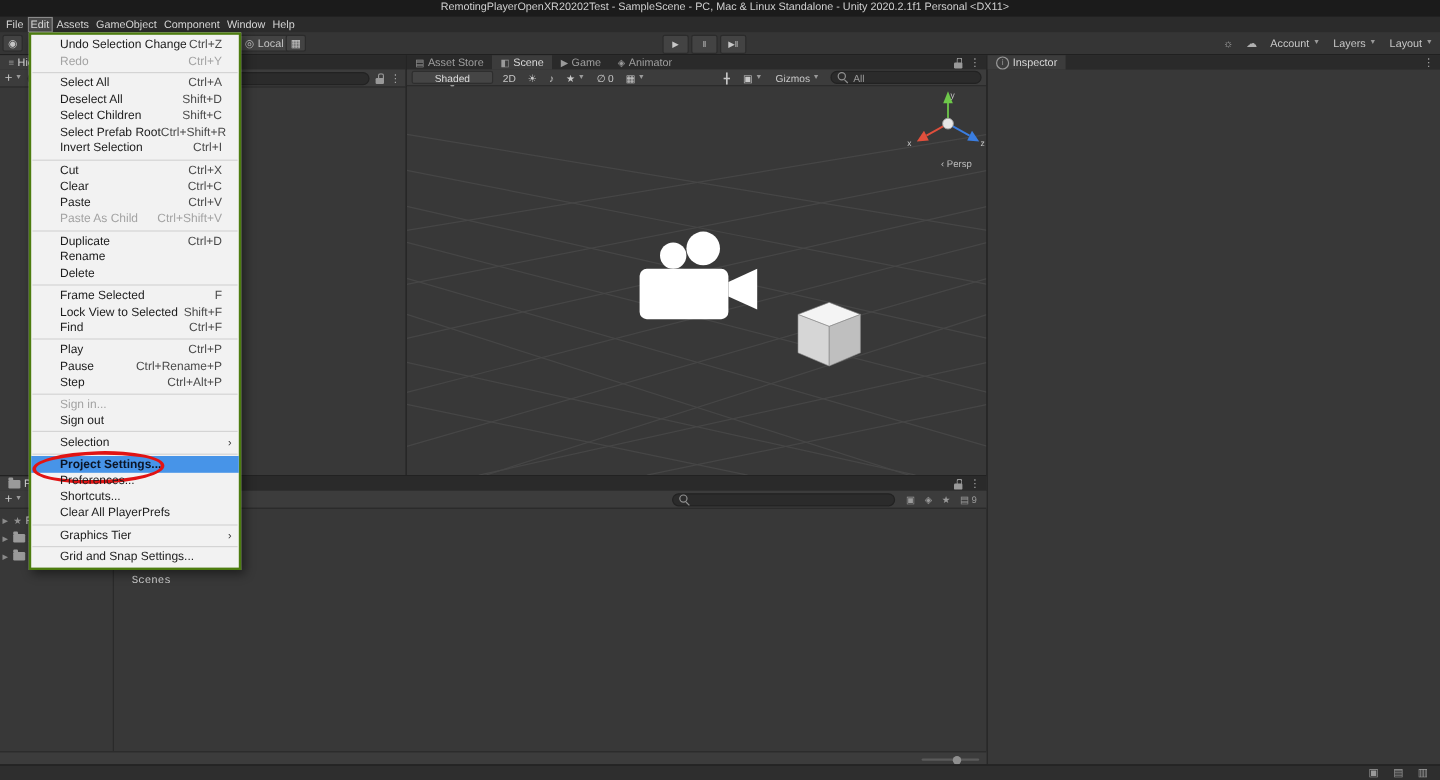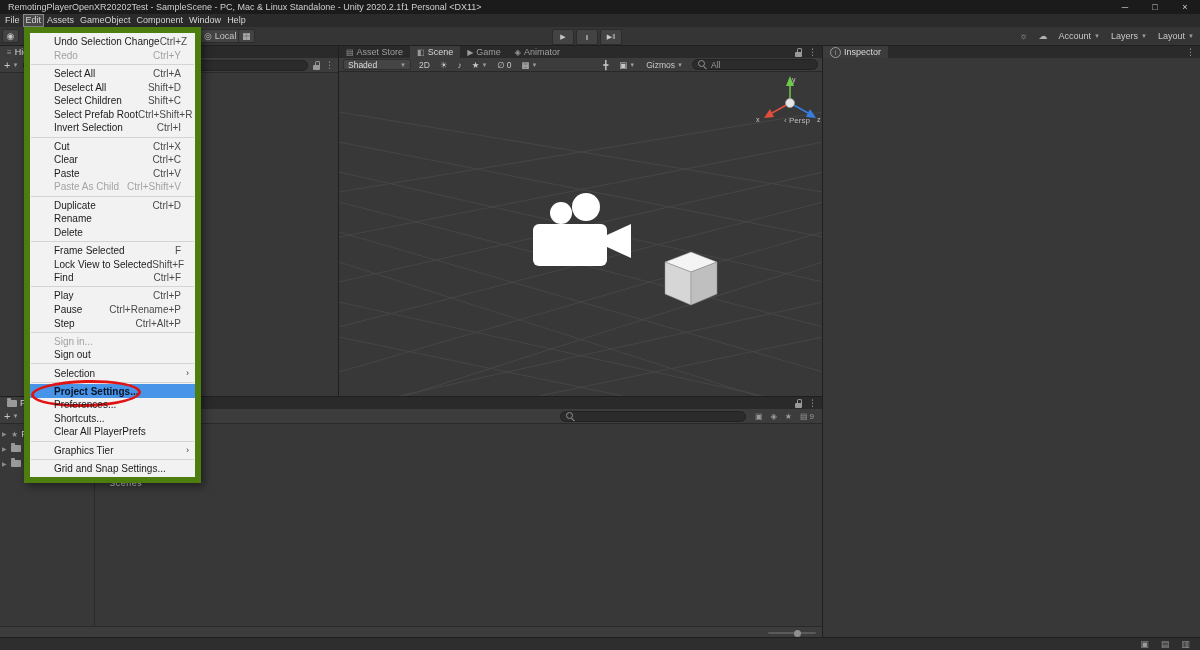--- a/index.html
+++ b/index.html
@@ -1,21 +1,21 @@
 <!DOCTYPE html>
 <html style="--menu-highlight: #4794e8; --annotation-red: #e11414;"><head>
 <meta charset="utf-8">
 <style>
   html,body{margin:0;padding:0;background:#222;}
   #app{position:relative;width:1200px;height:650px;background:#383838;font-family:"Liberation Sans",sans-serif;overflow:hidden;
        -webkit-font-smoothing:antialiased;color:#d4d4d4;}
   :root{--menu-highlight:#4794e8;--annotation-red:#e11414;}
 
   
-  .titlebar{position:absolute;left:0;top:0;width:1200px;height:14px;background:#1b1b1b;display:flex;align-items:center;}
+  .titlebar{position:absolute;left:0;top:0;width:1200px;height:14px;background:#1b1b1b;display:flex;align-items:center;flex-direction:column;}
   .titlebar .title{padding-left:8px;font-size:9px;color:#cfcfcf;white-space:nowrap;}
   .win-controls{margin-left:auto;display:flex;height:100%;}
   .win-btn{width:30px;text-align:center;font-size:9px;line-height:14px;color:#cfcfcf;}
 
   
   .menubar{position:absolute;left:0;top:14px;width:1200px;height:13px;background:#2b2b2b;display:flex;align-items:stretch;
            font-size:9px;color:#d6d6d6;padding-left:2px;}
   .menubar .mb-item{padding:0 3px;line-height:13px;}
   .menubar .mb-item.active{background:#4a4a4a;box-shadow:inset 0 0 0 1px #8a8a8a;}
 
@@ -55,25 +55,25 @@
   .folder-ic::before{content:"";position:absolute;top:-2px;left:0;width:4px;height:2px;background:#9a9a9a;border-radius:1px 1px 0 0;}
 
   
   .hierarchy{position:absolute;left:0;top:46px;width:338px;height:350px;background:#383838;}
   .h-search{flex:1;}
 
   
   .scene-panel{position:absolute;left:338px;top:46px;width:484px;height:350px;background:#383838;border-left:1px solid #1f1f1f;box-sizing:border-box;}
   .scene-toolbar{height:14px;background:#3c3c3c;border-bottom:1px solid #282828;display:flex;align-items:center;gap:6px;padding:0 4px;box-sizing:border-box;font-size:8.5px;}
   .dd{display:flex;align-items:center;background:#454545;border:1px solid #2e2e2e;border-radius:2px;padding:0 4px;height:11px;color:#ddd;box-sizing:border-box;}
-  .dd.shaded{width:68px;justify-content:space-between;}
+  .dd.shaded{width:68px;justify-content:space-between;flex-direction:column;}
   .sbtn{display:flex;align-items:center;gap:2px;color:#c8c8c8;height:11px;padding:0 2px;}
   .st-right{margin-left:auto;display:flex;align-items:center;gap:7px;}
   .scene-canvas{position:absolute;left:0;top:26px;width:484px;height:324px;background:#383838;overflow:hidden;}
-  .persp{position:absolute;left:430px;top:44px;width:56px;text-align:center;font-size:8px;color:#bdbdbd;}
+  .persp{position:absolute;left:430px;top:60px;width:56px;text-align:center;font-size:8px;color:#bdbdbd;}
 
   
   .inspector{position:absolute;left:822px;top:46px;width:378px;height:591px;background:#383838;border-left:1px solid #1f1f1f;box-sizing:border-box;}
   .info-badge{width:9px;height:9px;border-radius:50%;border:1px solid #9a9a9a;font-size:7px;line-height:9px;text-align:center;color:#9a9a9a;flex:none;}
 
   
   .project{position:absolute;left:0;top:396px;width:822px;height:241px;background:#383838;border-top:1px solid #1f1f1f;box-sizing:border-box;}
   .p-search{width:186px;margin-left:auto;}
   .p-icons{display:flex;align-items:center;gap:8px;padding:0 4px;color:#9a9a9a;font-size:8px;}
   .pkg-count{display:flex;align-items:center;gap:2px;font-size:8px;color:#9a9a9a;}
@@ -89,21 +89,21 @@
   .grid-item-label{position:absolute;left:8px;top:55px;width:46px;text-align:center;font-size:9px;color:#cfcfcf;font-family:Liberation Mono, monospace;}
   .project-bottom{position:absolute;left:0;right:0;bottom:0;height:11px;background:#3c3c3c;border-top:1px solid #2a2a2a;box-sizing:border-box;}
   .scale-slider{position:absolute;right:6px;top:5px;width:48px;height:2px;background:#5a5a5a;border-radius:1px;}
   .slider-knob{position:absolute;left:26px;top:-2.5px;width:7px;height:7px;border-radius:50%;background:#8f8f8f;}
 
   
   .statusbar{position:absolute;left:0;top:637px;width:1200px;height:13px;background:#2e2e2e;border-top:1px solid #1f1f1f;display:flex;align-items:center;box-sizing:border-box;}
   .status-icons{margin-left:auto;display:flex;gap:12px;padding-right:10px;color:#9a9a9a;font-size:9px;}
 
   
-  .edit-menu{position:absolute;left:24px;top:27px;width:177px;background:#f2f2f2;border:6px solid #4d7c0f;
+  .edit-menu{position:absolute;left:24px;top:27px;width:177px;background:#f2f2f2;border:2px solid #4d7c0f;
              box-shadow:3px 3px 8px rgba(0,0,0,.45);padding:2px 0;z-index:50;font-size:10px;color:#1b1b1b;box-sizing:border-box;}
   .mi{position:relative;height:13.6px;display:flex;align-items:center;padding:0 6px 0 24px;}
   .mi-label{white-space:nowrap;}
   .mi-shortcut{margin-left:auto;color:#4a4a4a;padding-right:2px;}
   .mi-arrow{width:6px;text-align:right;color:#333;font-size:9px;}
   .mi.submenu .mi-arrow::before{content:"›";}
   .mi.disabled .mi-label,.mi.disabled .mi-shortcut{color:#a3a3a3;}
   .mi.highlight{background:var(--menu-highlight);font-weight:bold;}
   .mi.highlight .mi-label{color:#0b1526;}
   .mi.separator{height:1px;background:#d4d4d4;margin:1.8px 1px;padding:0;}

